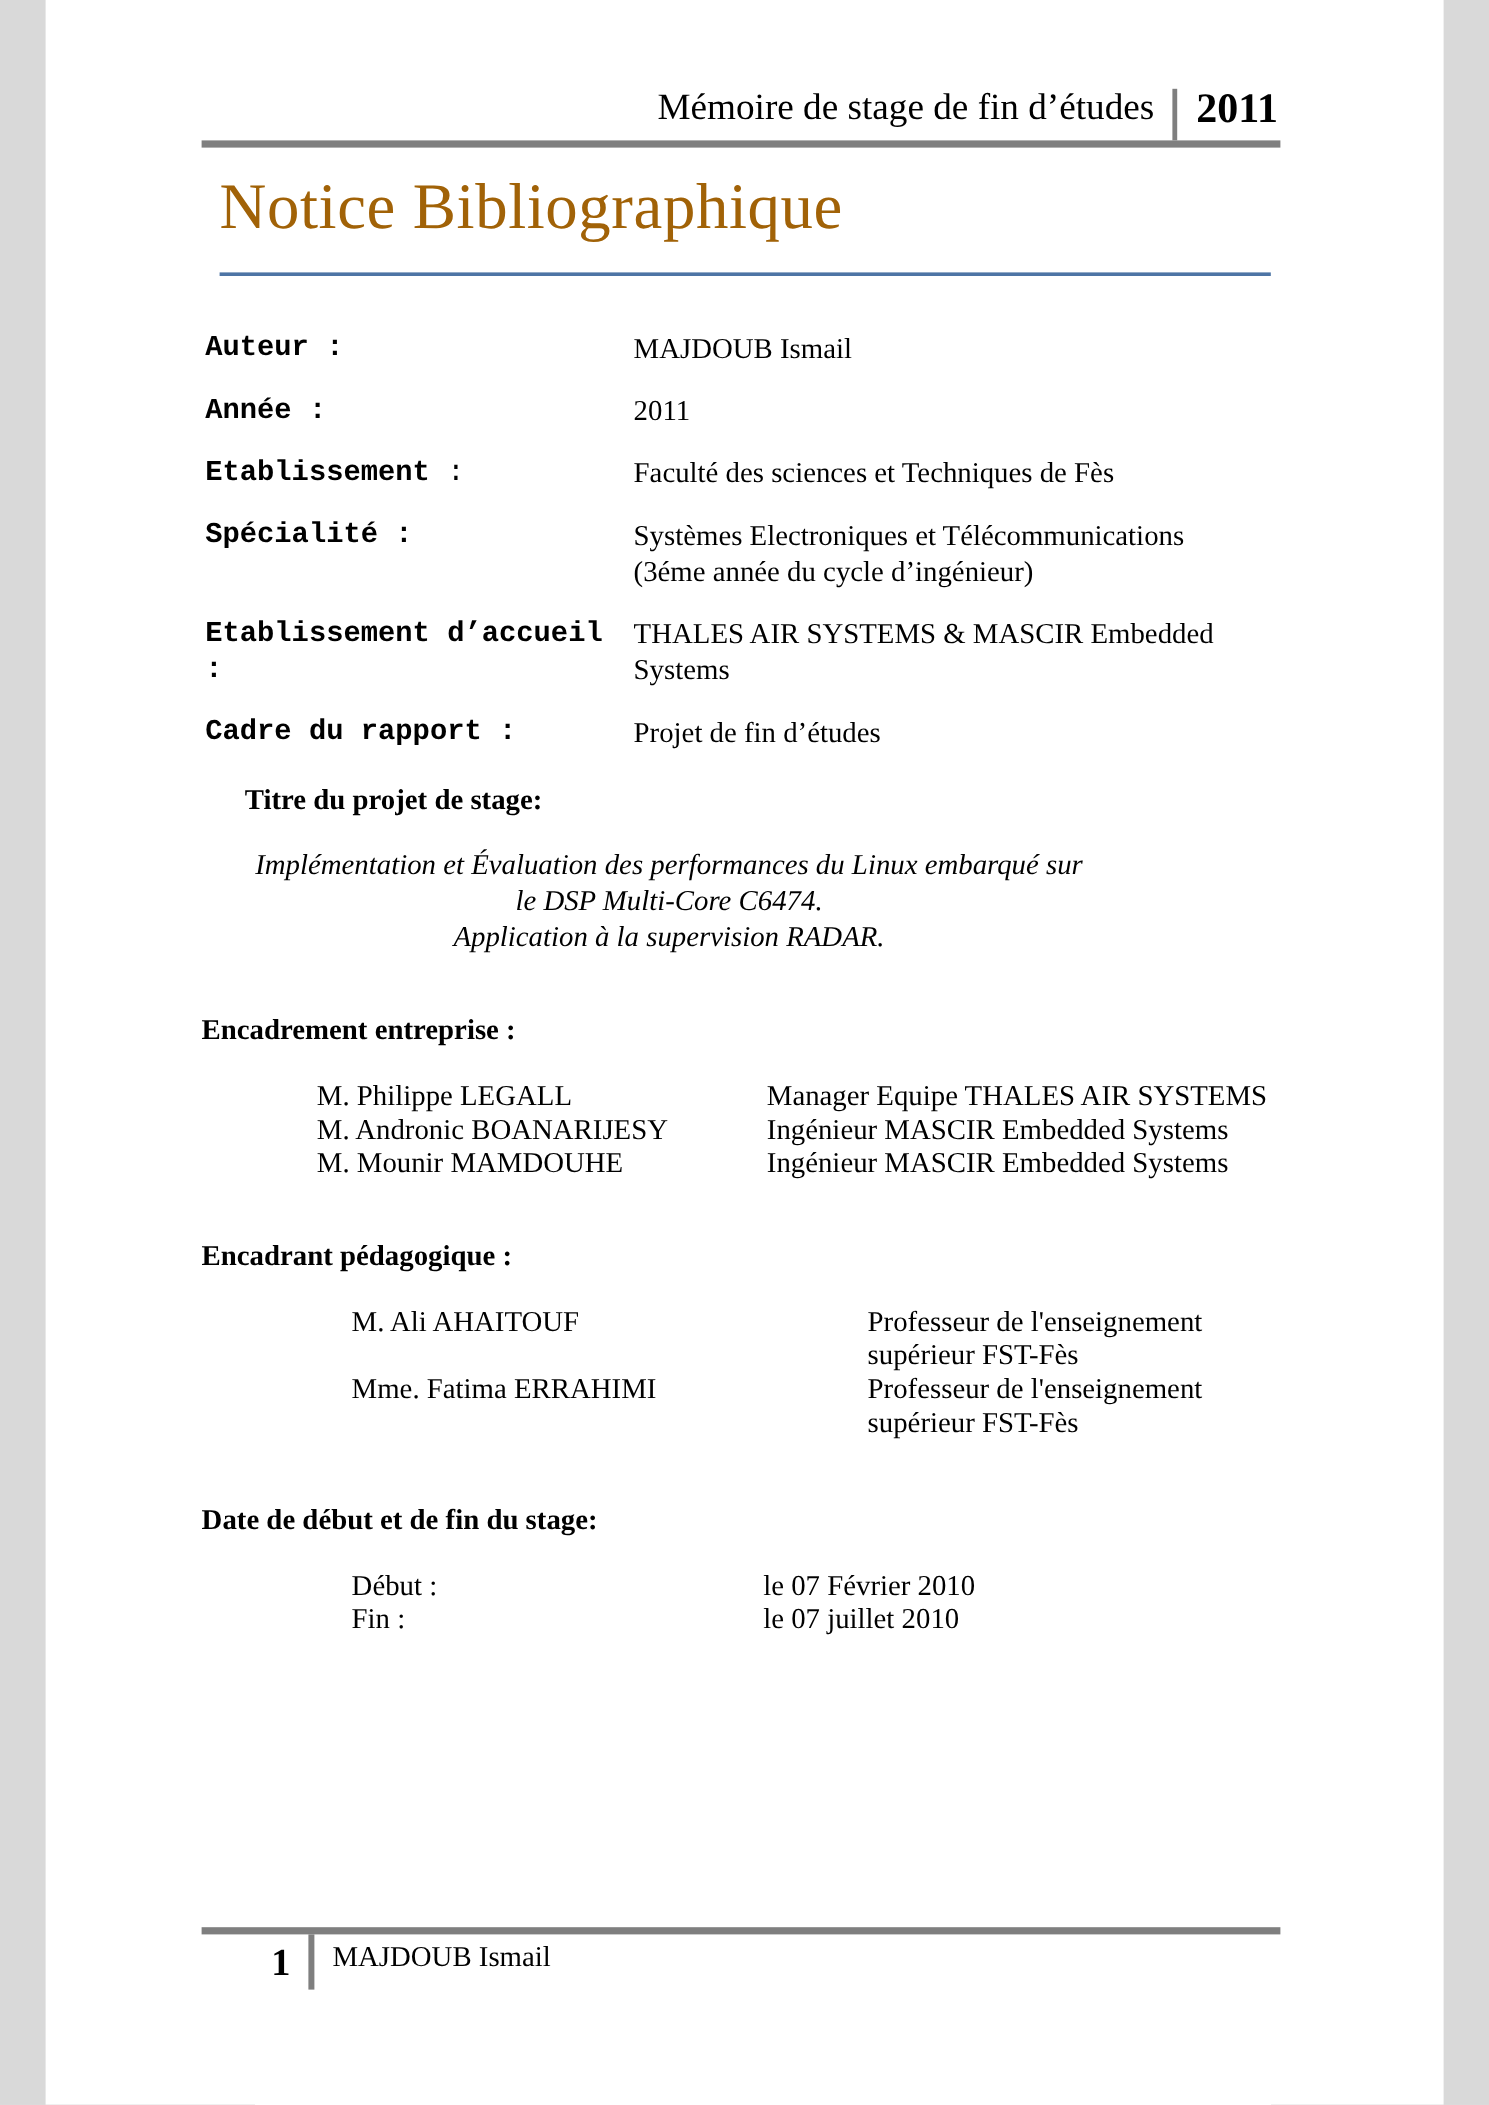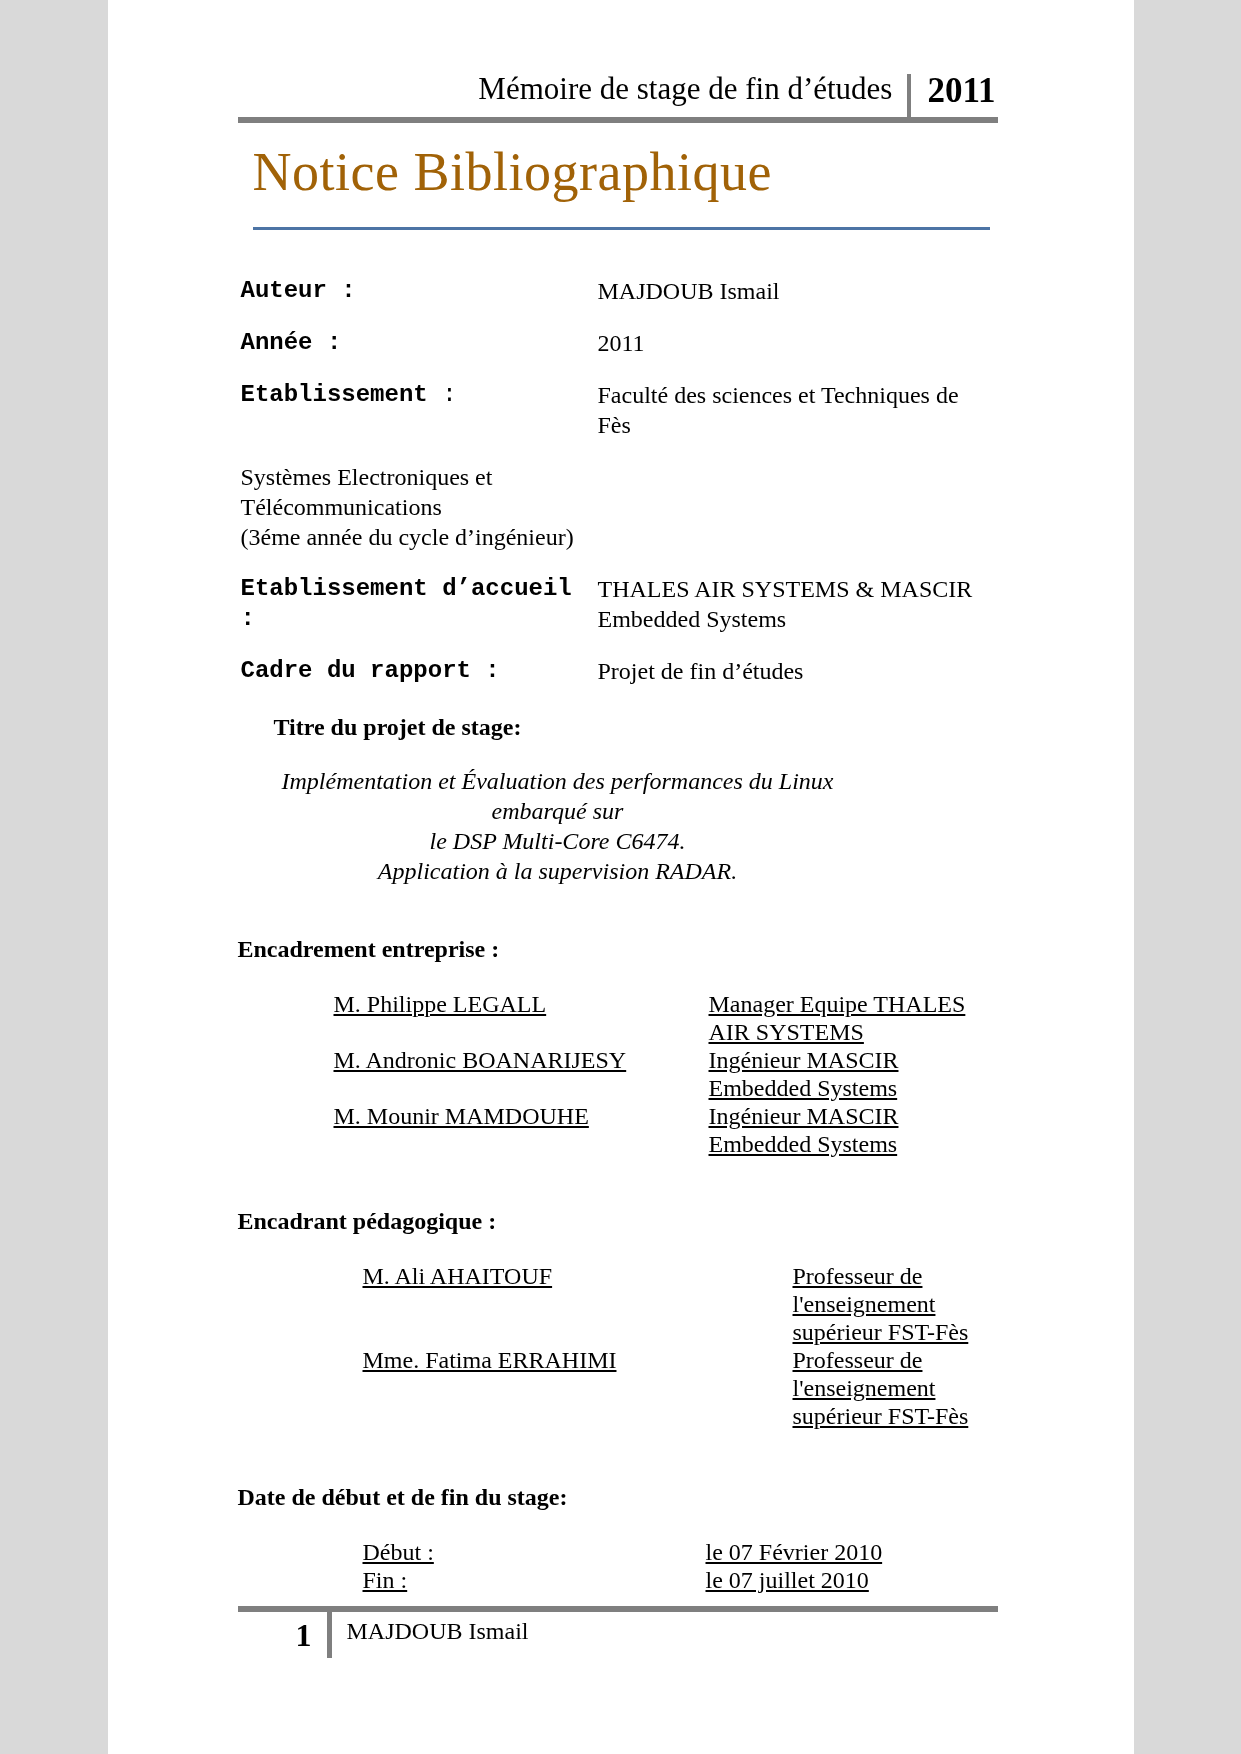--- a/index.html
+++ b/index.html
@@ -1,19 +1,19 @@
 <!DOCTYPE html>
 <html><head>
 <meta charset="utf-8">
 <style>
   * { margin:0; padding:0; box-sizing:border-box; }
   html,body { background:#d9d9d9; }
   .page {
     position:relative;
-    width:1026px; height:1754px;
+    width:1165px; height:1754px;
     background:#ffffff;
     margin:0 auto;
     font-family:"Liberation Serif", serif;
     color:#000;
     overflow:hidden;
   }
   .content { position:absolute; left:130px; right:136px; top:0; }
 
   
   .header {
@@ -55,21 +55,21 @@
   .section-heading { font-weight:bold; font-size:24px; line-height:30px; }
 
   .project-heading { margin-top:26px;margin-left:36px; }
   .project-title {
     margin-top:24px; margin-right:120px;
     text-align:center; font-style:italic;
     font-size:24px; line-height:30px;
   }
 
   .supervision { margin-top:48px; }
-  .sup-rows { margin-top:26px; font-size:24px; line-height:28px;text-decoration:underline; }
+  .sup-rows { margin-top:26px; font-size:24px; line-height:28px; }
   .sup-row { display:grid; }
   .sup-rows.company .sup-row { grid-template-columns:375px 1fr; padding-left:96px; }
   .sup-rows.academic .sup-row { grid-template-columns:385px 1fr; padding-left:125px;gap:45px; }
 
   .dates { margin-top:52px; }
   .dates .sup-rows .sup-row { grid-template-columns:343px 1fr; padding-left:125px; }
 
   
   .footer {
     position:absolute; top:1606px; left:130px; right:136px;
@@ -112,20 +112,21 @@
         <div class="field-label"><span>Année :</span><span class="suffix"></span></div>
         <div class="field-value">2011</div>
       </div>
 
       <div class="field-row">
         <div class="field-label"><span>Etablissement</span><span class="suffix"> :</span></div>
         <div class="field-value">Faculté des sciences et Techniques de Fès</div>
       </div>
 
       <div class="field-row">
+        <div class="field-label"><span>Spécialité :</span><span class="suffix"></span></div>
         <div class="field-value">
           <div>Systèmes Electroniques et Télécommunications</div>
           <div>(3éme année du cycle d’ingénieur)</div>
         </div>
       </div>
 
       <div class="field-row">
         <div class="field-label"><span>Etablissement d’accueil :</span><span class="suffix"></span></div>
         <div class="field-value">THALES AIR SYSTEMS &amp; MASCIR Embedded Systems</div>
       </div>

